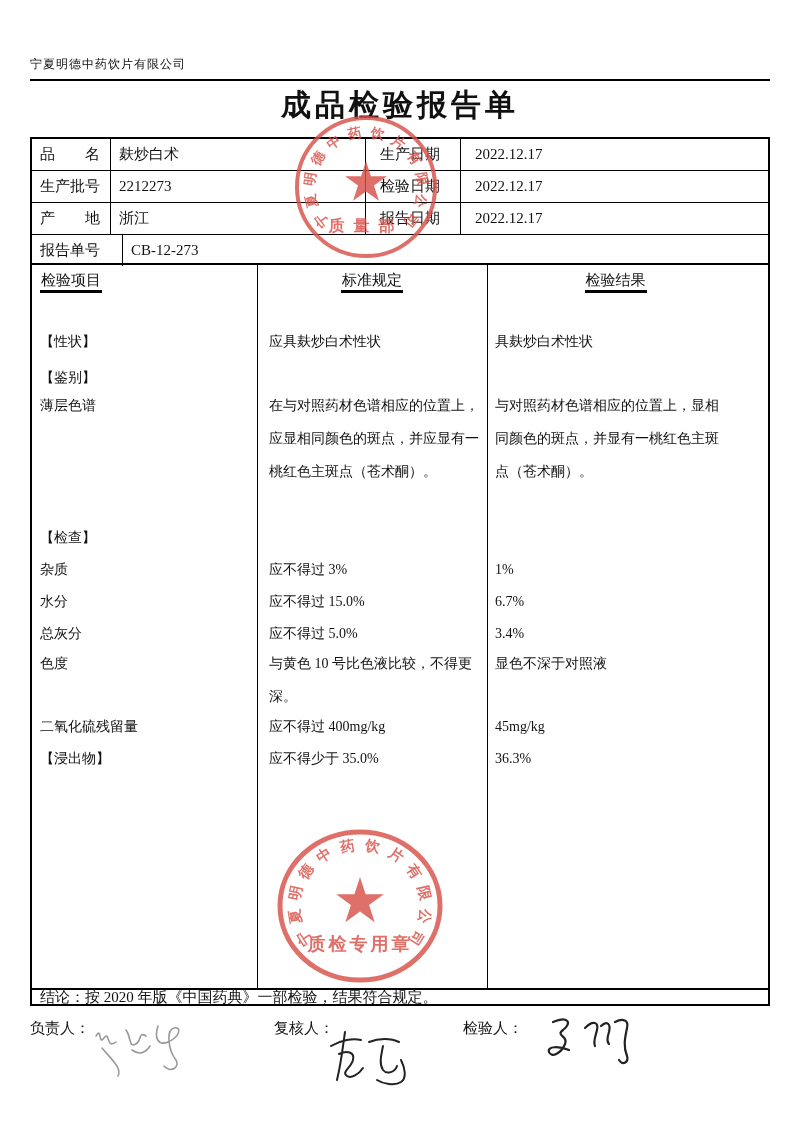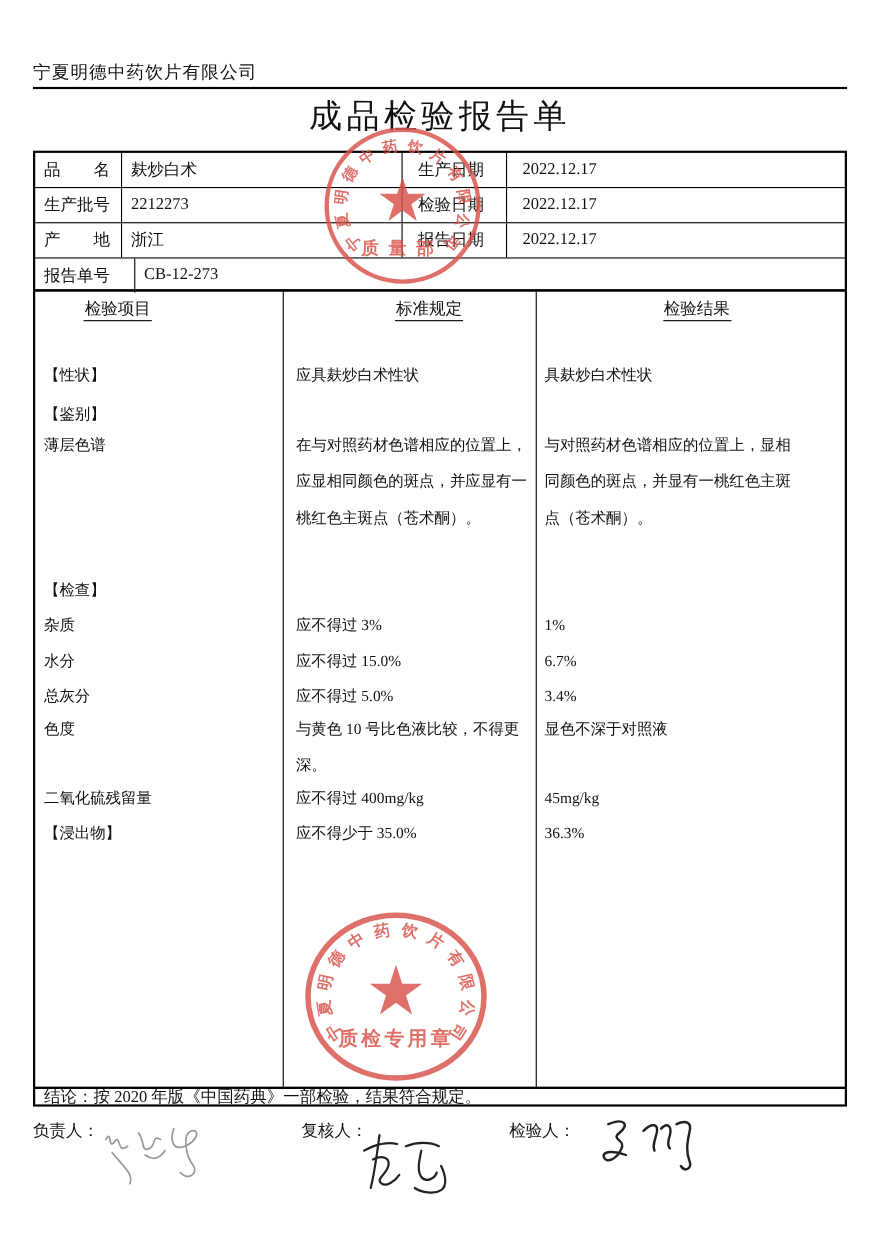--- a/index.html
+++ b/index.html
@@ -1,40 +1,40 @@
 <!DOCTYPE html>
 <html><head>
 <meta charset="utf-8">
 <style>
   html,body{margin:0;padding:0;background:#888;}
   .page{
     position:relative;width:800px;height:1131px;margin:0 auto;background:#ffffff;
     font-family:"Liberation Serif","DejaVu Serif",serif;color:#111;overflow:hidden;
   }
   
-  .company{position:absolute;left:30px;top:56px;font-size:16px;letter-spacing:1px;}
+  .company{position:absolute;left:30px;top:56px;font-size:12px;letter-spacing:1px;}
   .doccode{position:absolute;right:30px;top:56px;font-size:14.5px;}
   .header-rule{position:absolute;left:30px;right:30px;top:79px;height:2px;background:#000;}
-  .title{position:absolute;left:0;right:0;top:85px;text-align:center;font-size:30px;font-weight:normal;letter-spacing:4px;}
+  .title{position:absolute;left:0;right:0;top:85px;text-align:center;font-size:30px;font-weight:bold;letter-spacing:4px;}
   
   .info-table{position:absolute;left:30px;top:137px;width:740px;height:128px;border:2px solid #000;box-sizing:border-box;}
   .info-row{display:grid;height:31px;align-items:center;font-size:15px;}
   .info-row.cols4{grid-template-columns:78px 255px 95px auto;}
   .info-row.cols2{grid-template-columns:78px auto;gap:12px;}
   .info-row + .info-row{border-top:1px solid #000;}
   .info-cell{height:100%;display:flex;align-items:center;box-sizing:border-box;padding-left:8px;font-family:Liberation Serif, serif;}
   .info-cell.bl{border-left:1px solid #000;}
   .info-cell.date{padding-left:14px;}
   
   .main-table{position:absolute;left:30px;top:263px;width:740px;height:727px;border:2px solid #000;box-sizing:border-box;}
   .vline{position:absolute;top:0;bottom:0;width:1px;background:#000;}
   .vline.v1{left:225px;}
   .vline.v2{left:455px;}
   .col-head{position:absolute;top:6px;font-size:15px;}
-  .col-head span{border-bottom:1px solid #000000;padding:0 1px 2px 1px;margin-left:36px;}
+  .col-head span{border-bottom:3px solid #000000;padding:0 1px 2px 1px;}
   .ch1{left:8px;}
   .ch2{left:225px;width:230px;text-align:center;}
   .ch3{left:455px;width:257px;text-align:center;}
   .trow{position:absolute;left:0;width:100%;font-size:14px;}
   .tcell{position:absolute;top:0;line-height:33px;}
   .c1{left:8px;width:210px;}
   .c2{left:237px;width:212px;}
   .c3{left:463px;width:225px;}
   .r0{top:60px;} .r1{top:96px;} .r2{top:124px;} .r3{top:256px;} .r4{top:288px;}
   .r5{top:320px;} .r6{top:352px;} .r7{top:382px;} .r8{top:445px;} .r9{top:477px;}

